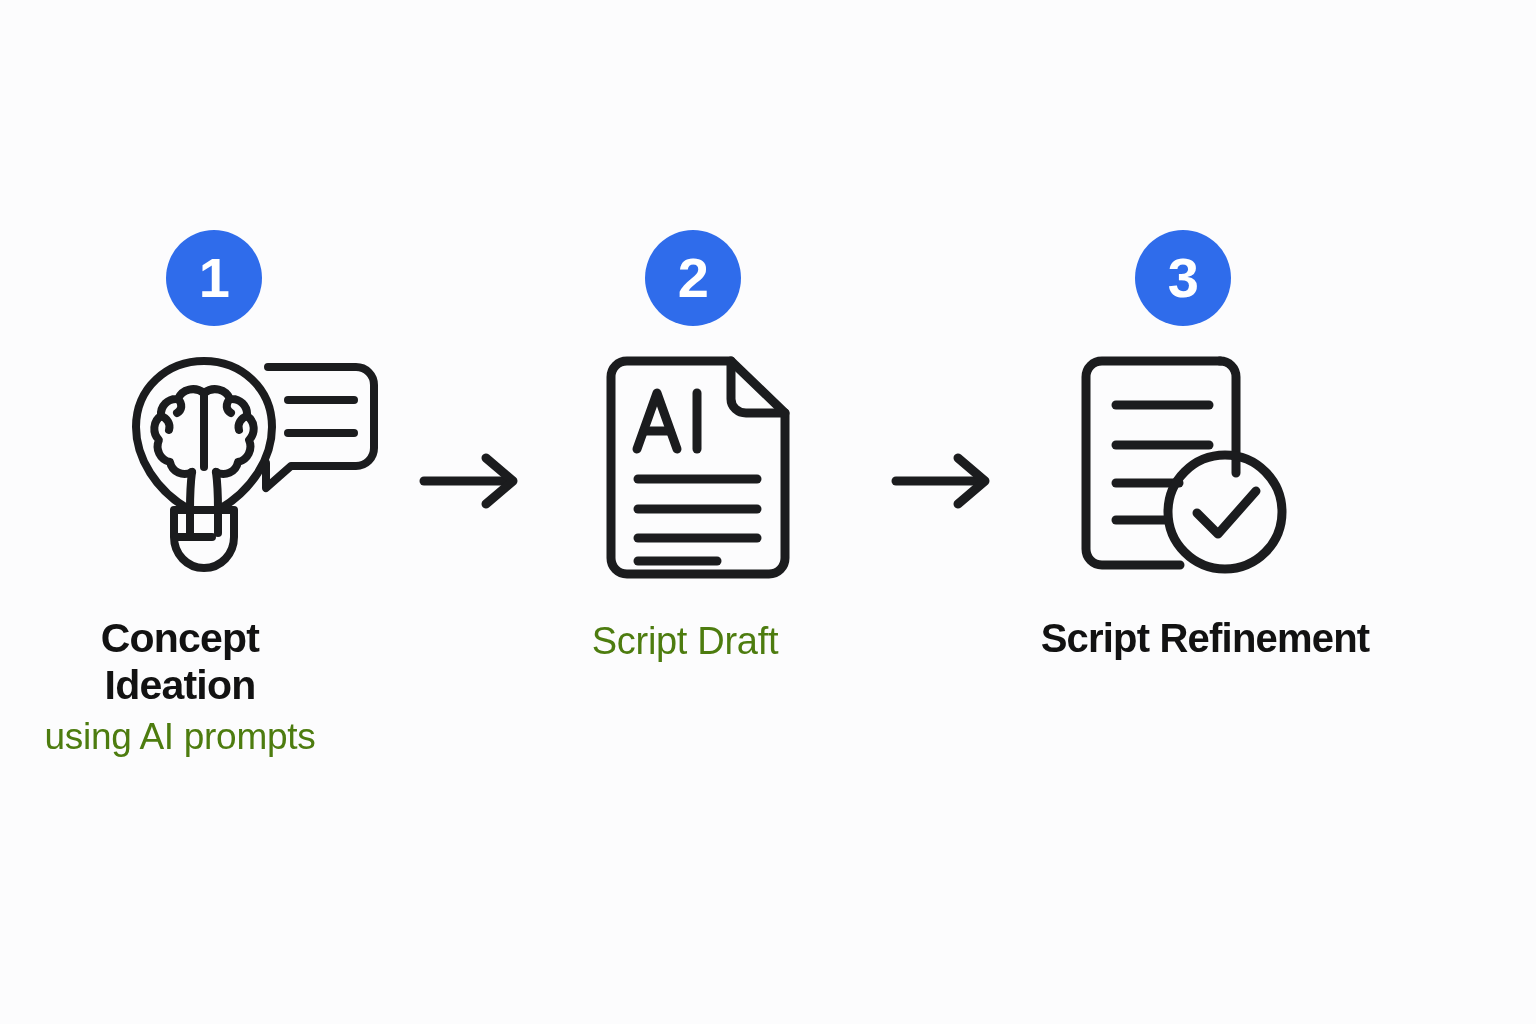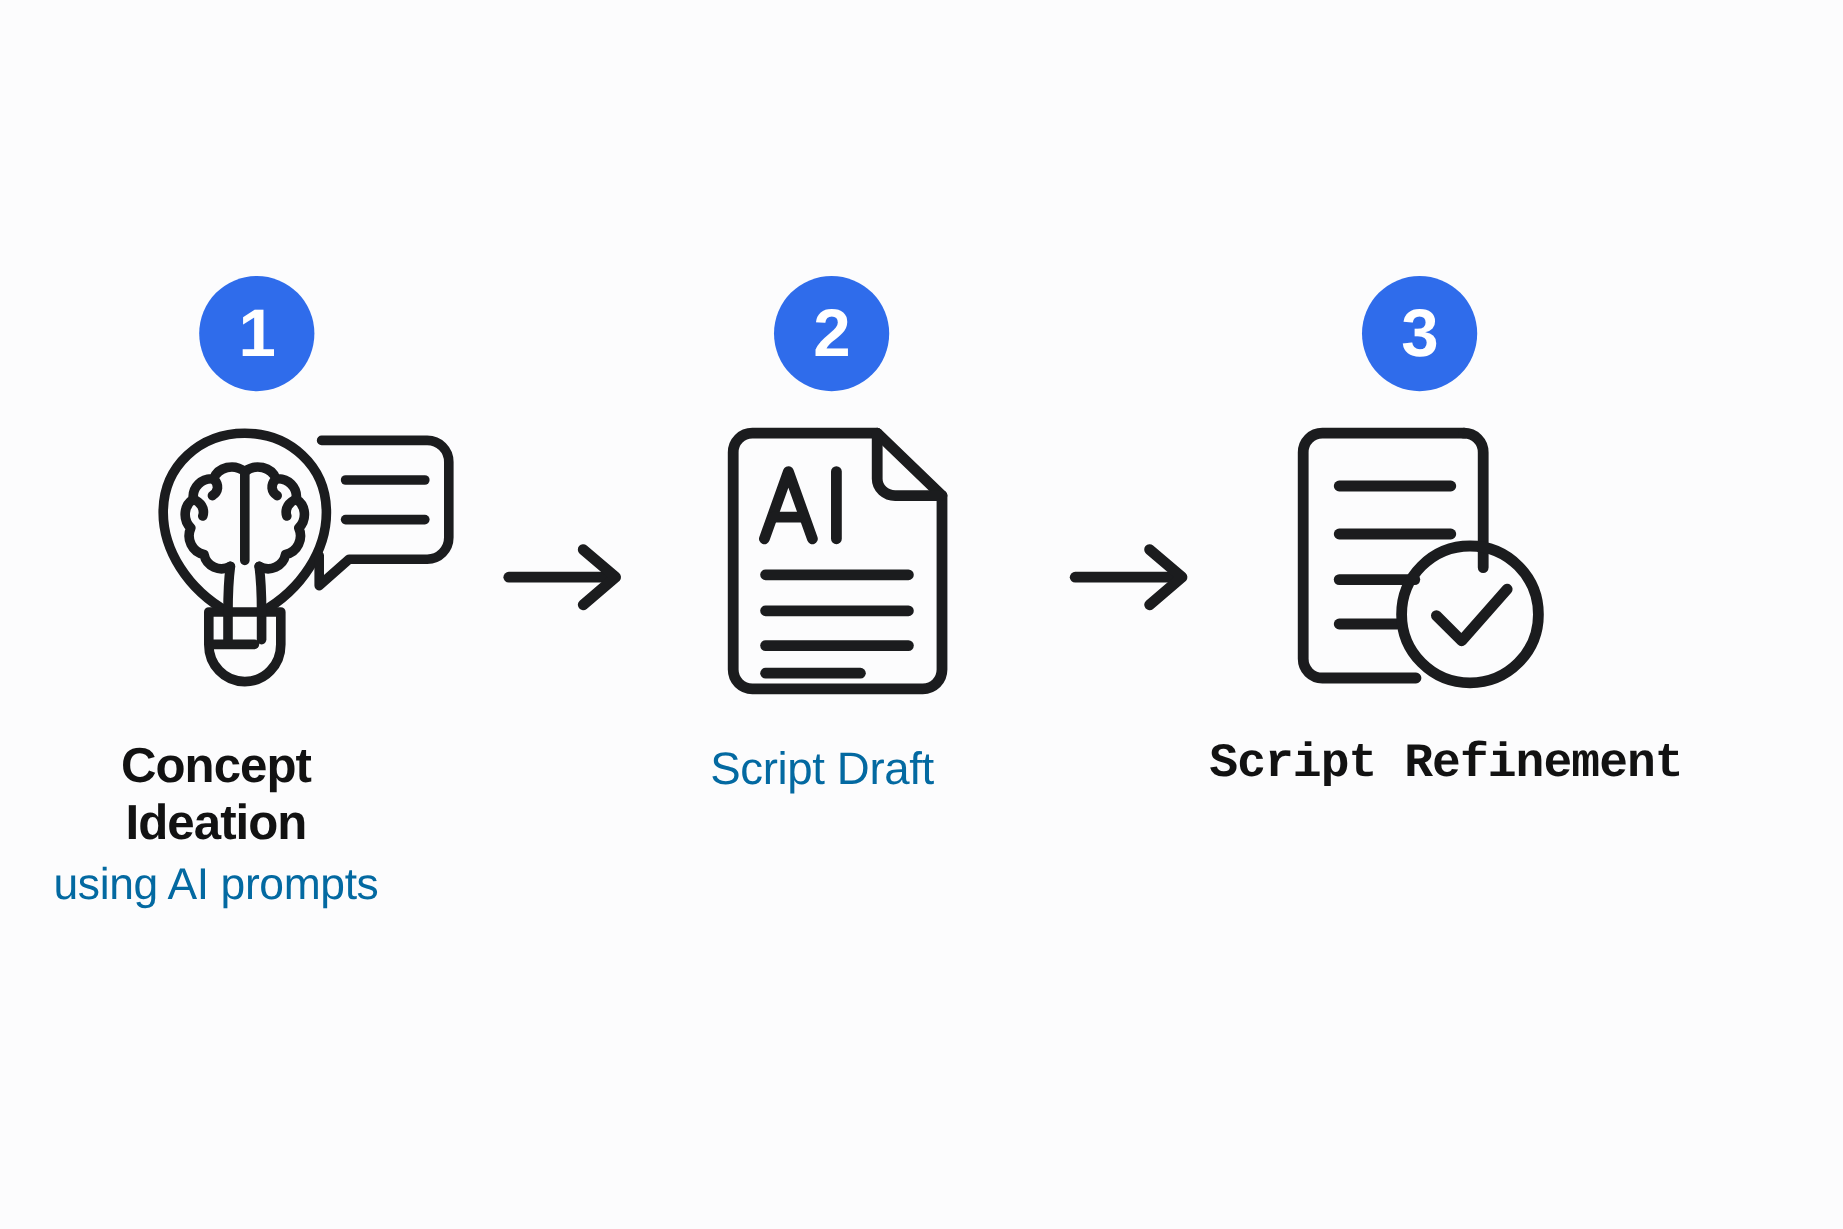--- a/index.html
+++ b/index.html
@@ -87,32 +87,32 @@
     display: block;
     color: #121212;
     font-weight: bold;
     font-size: 40px;
     line-height: 1.15;
     letter-spacing: -0.8px;
     white-space: pre-line;
   }
   .cap-sub {
     display: block;
-    color: #0369a1;
+    color: #4d7c0f;
     font-weight: normal;
     font-size: 38px;
     line-height: 1.2;
     letter-spacing: -0.3px;
     margin-top: 4px;
   }
   .step-1 .caption { left: -35px; }
   .step-1 .cap-title { font-size: 41px; }
   .step-1 .cap-sub { font-size: 37px; margin-top: 6px; }
   .step-2 .caption { left: -10px; }
-  .step-3 .caption { left: 20px; font-family: Liberation Mono, monospace; }
+  .step-3 .caption { left: 20px; }
 </style>
 </head>
 <body>
 
 <div id="canvas">
 
   <div class="step step-1">
 
     <div class="badge">
       <span class="badge-num">1</span>

